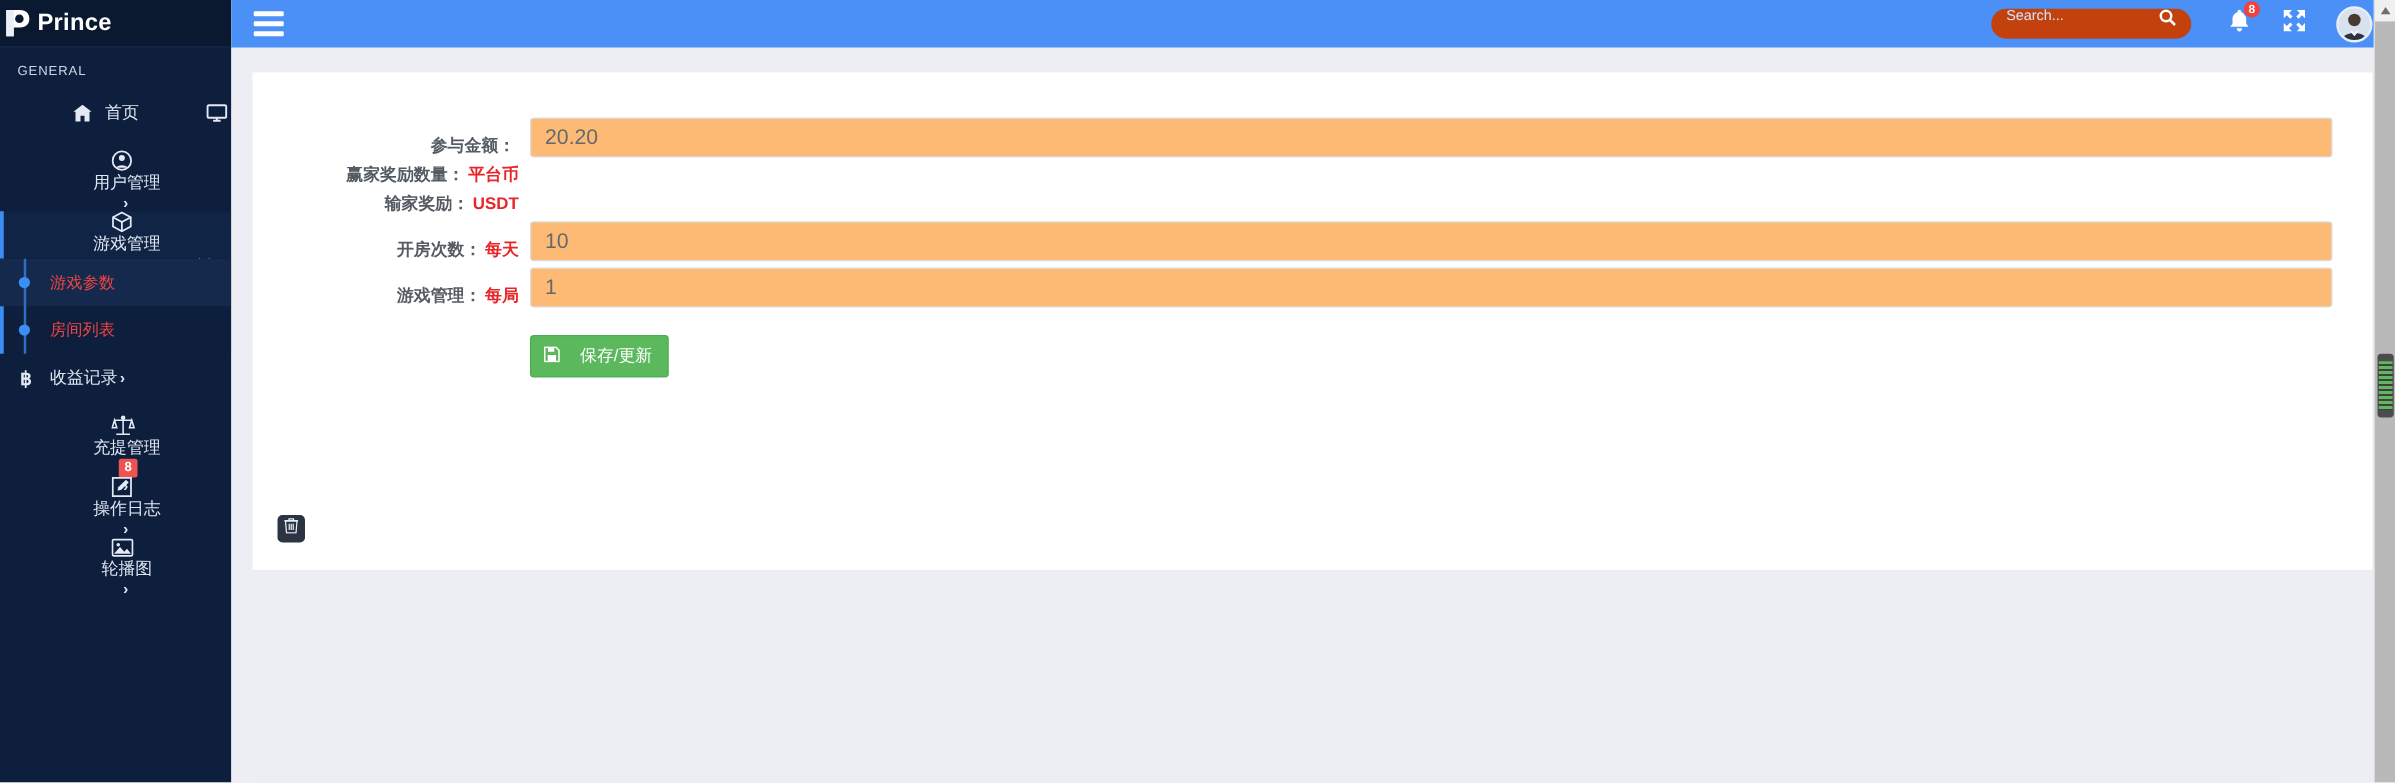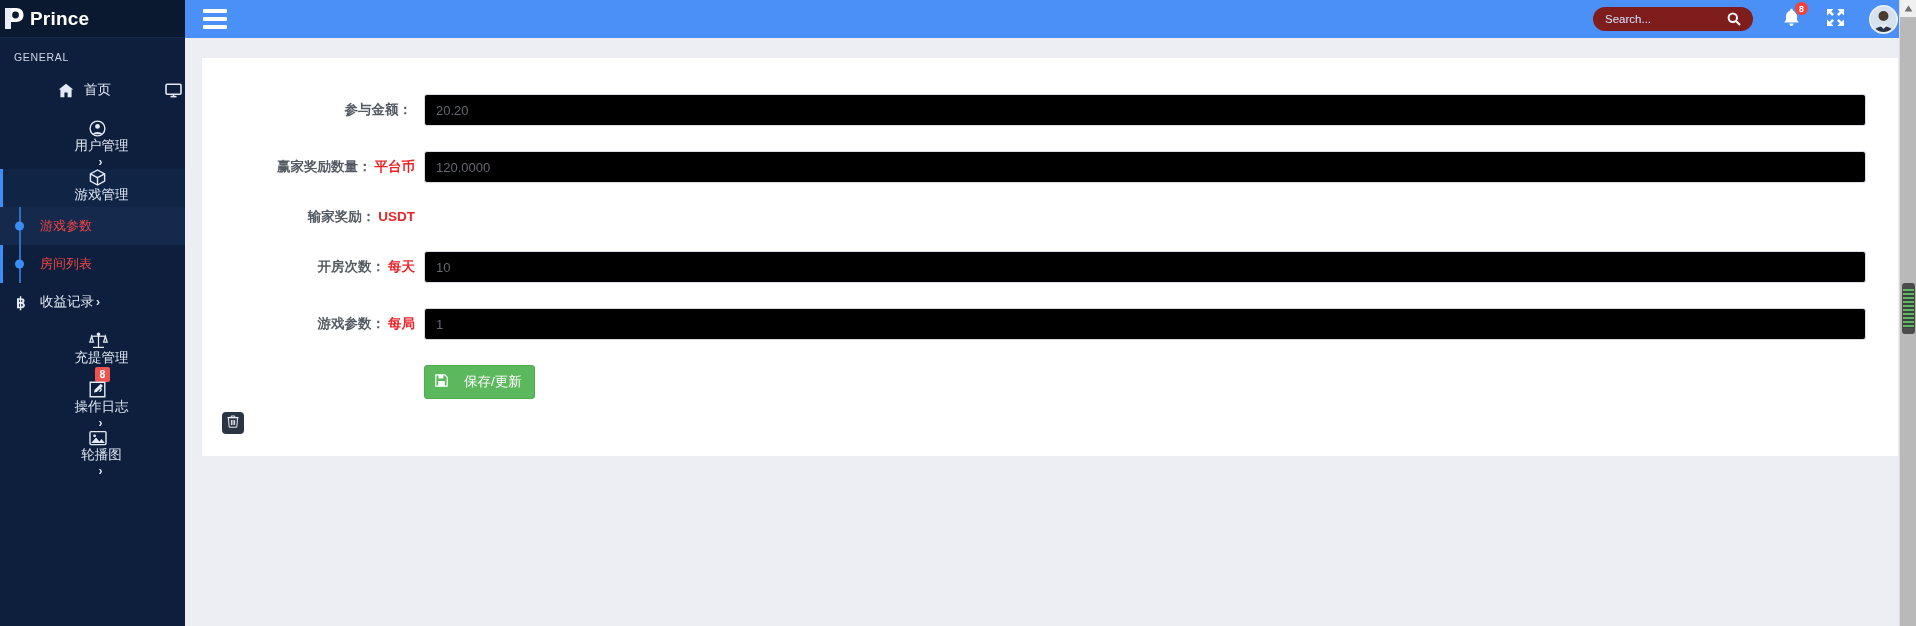--- a/index.html
+++ b/index.html
@@ -125,22 +125,22 @@
     display: block; height: 4px; width: 24px;
     background: #fff; border-radius: 1px;
   }
   .top-right {
     margin-left: auto;
     display: flex; align-items: center;
     padding-right: 18px; gap: 0;
   }
   .search-box {
     width: 160px; height: 24px;
-    background: #7f1d1d; border-radius: 12px;
-    display: flex; align-items: center;
+    background: #c2410c; border-radius: 12px;
+    display: flex; align-items: flex-start;
     padding: 0 9px 0 12px;
     margin-right: 30px;
   }
   .search-box input {
     border: none; outline: none; background: transparent;
     color: #fff; font-size: 11.5px; width: 122px;
     font-family: "Liberation Sans", sans-serif;
   }
   .search-box input::placeholder { color: #d6e5ff; }
   .search-btn {
@@ -172,41 +172,41 @@
     padding: 20px 18px 0 17px;
     overflow: hidden;
   }
   .card {
     background: #fff;
     min-height: 398px;
     padding: 36px 0 0 0;
     position: relative;
   }
   .form-row {
-    display: flex; align-items: center;
-    margin-bottom: 25px;
+    display: flex; align-items: flex-end;
+    margin-bottom: 5px;
   }
   .form-label {
     width: 222px; min-width: 222px;
     text-align: right;
     font-size: 13.5px; color: #555b63;
     font-weight: bold;
     padding-right: 9px;
     white-space: nowrap;
   }
   .form-label .hl { color: #e8262a; margin-left: 3px; }
   .form-field { flex: 1; padding-right: 32px; }
   .form-field input {
     width: 100%; height: 32px;
     border: 1px solid #d9dde3; border-radius: 3px;
     padding: 0 11px;
-    font-size: 13px; color: #63696f;
+    font-size: 17px; color: #63696f;
     outline: none;
     font-family: "Liberation Sans", sans-serif;
-    background: #000000;
+    background: #fdba74;
   }
   .btn-row { display: flex; margin-top: 22px; }
   .btn-spacer { width: 222px; min-width: 222px; padding-right: 9px; }
   .btn-save {
     background: #5cb85c; border: 1px solid #4cae4c;
     color: #fff; font-size: 13.5px;
     padding: 7px 12px 7px 10px; border-radius: 3px;
     cursor: pointer;
     display: inline-flex; align-items: center; gap: 16px;
     font-family: "Liberation Sans", sans-serif;
@@ -439,43 +439,40 @@
             </div>
             <div class="form-field">
               <input type="text" value="20.20" style="">
             </div>
           </div>
 
           <div class="form-row">
             <div class="form-label">
               <span>赢家奖励数量：</span><span class="hl">平台币</span>
             </div>
-            <div class="form-field">
-              <input type="text" value="120.0000" style="">
-            </div>
           </div>
 
           <div class="form-row">
             <div class="form-label">
               <span>输家奖励：</span><span class="hl">USDT</span>
             </div>
           </div>
 
           <div class="form-row">
             <div class="form-label">
               <span>开房次数：</span><span class="hl">每天</span>
             </div>
             <div class="form-field">
               <input type="text" value="10" style="">
             </div>
           </div>
 
           <div class="form-row">
             <div class="form-label">
-              <span>游戏参数：</span><span class="hl">每局</span>
+              <span>游戏管理：</span><span class="hl">每局</span>
             </div>
             <div class="form-field">
               <input type="text" value="1" style="">
             </div>
           </div>
 
         </div>
 
         <div class="btn-row">
           <div class="btn-spacer"></div>

